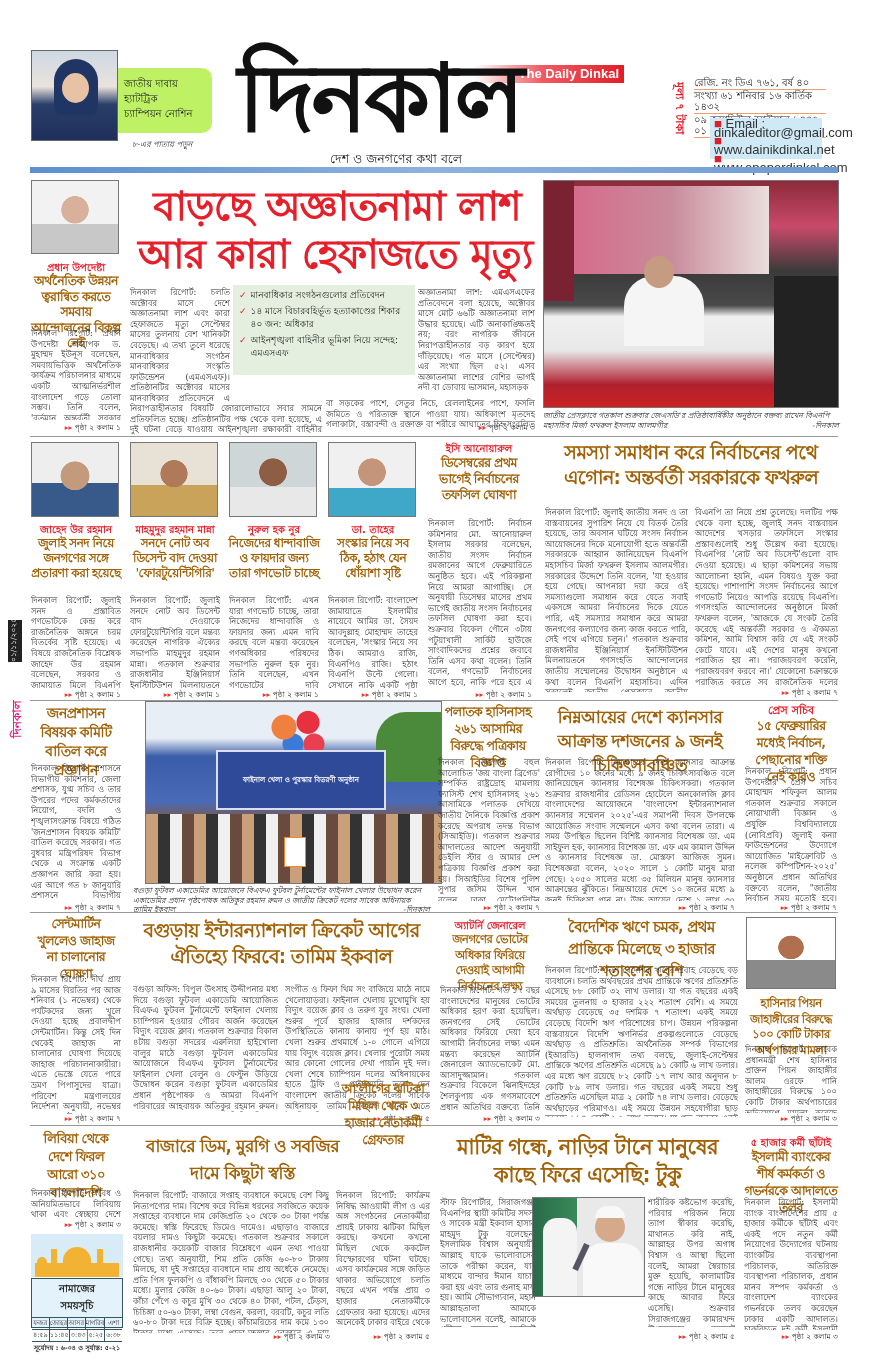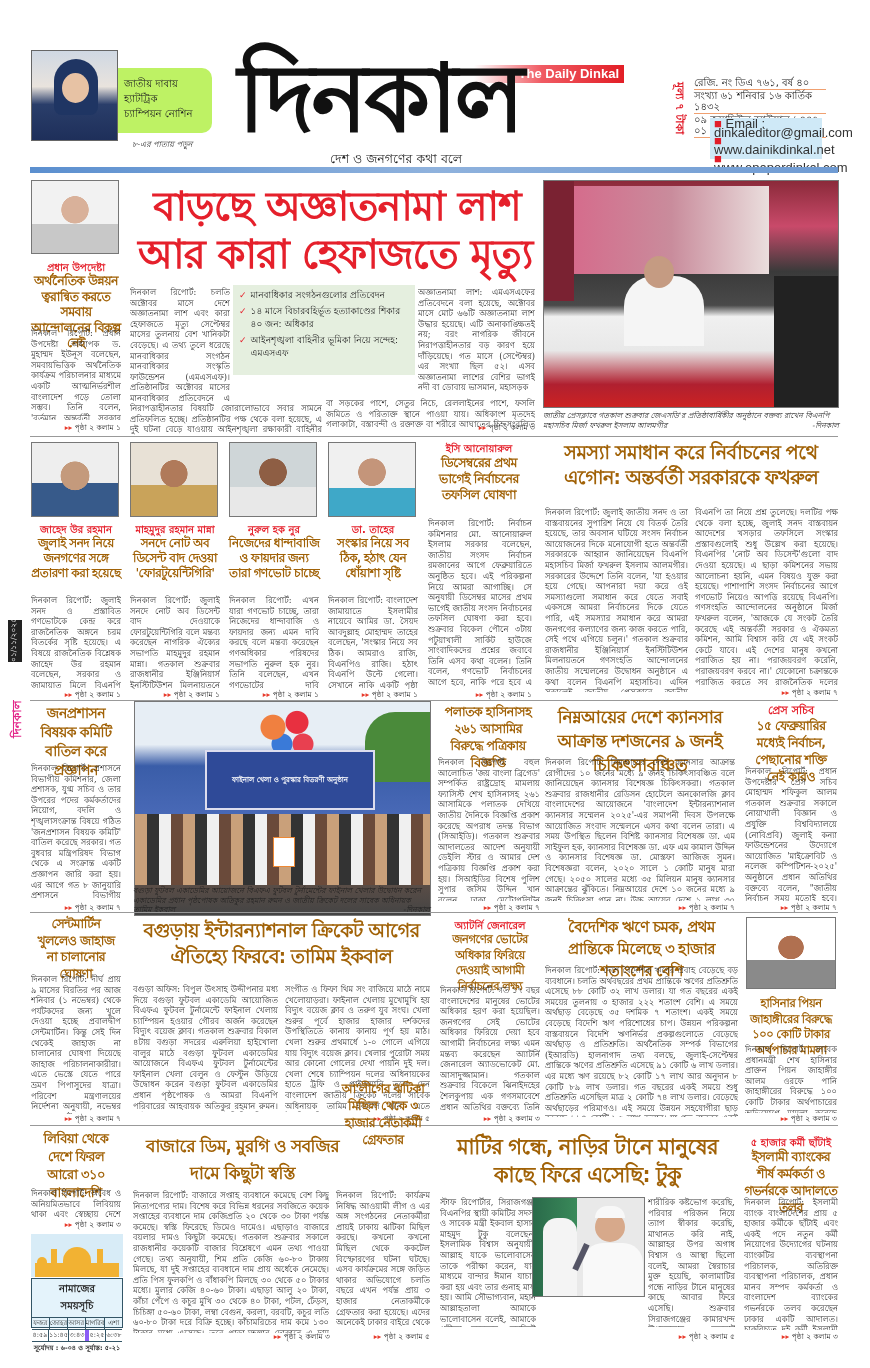--- a/index.html
+++ b/index.html
@@ -128,21 +128,21 @@
 <div class="abs body-text" style="left:545px;top:507px;width:143px;height:185px">দিনকাল রিপোর্ট: জুলাই জাতীয় সনদ ও তা বাস্তবায়নের সুপারিশ নিয়ে যে বিতর্ক তৈরি হয়েছে, তার অবসান ঘটিয়ে সংসদ নির্বাচন আয়োজনের দিকে মনোযোগী হতে অন্তর্বর্তী সরকারকে আহ্বান জানিয়েছেন বিএনপি মহাসচিব মির্জা ফখরুল ইসলাম আলমগীর। সরকারের উদ্দেশে তিনি বলেন, 'যা হওয়ার হয়ে গেছে। আপনারা দয়া করে ওই সমস্যাগুলো সমাধান করে যেতে সবাই একসঙ্গে আমরা নির্বাচনের দিকে যেতে পারি, এই সমস্যার সমাধান করে আমরা জনগণের কল্যাণের জন্য কাজ করতে পারি, সেই পথে এগিয়ে চলুন।' গতকাল শুক্রবার রাজধানীর ইঞ্জিনিয়ার্স ইনস্টিটিউশন মিলনায়তনে গণসংহতি আন্দোলনের জাতীয় সম্মেলনের উদ্বোধন অনুষ্ঠানে এ কথা বলেন বিএনপি মহাসচিব। এদিন সকালেই জাতীয় প্রেসক্লাবে জাতীয় সমাজতান্ত্রিক দলের (জেএসডি) প্রতিষ্ঠাবার্ষিকীর অনুষ্ঠানে তিনি বলেন, 'অন্তর্বর্তী সরকার এবং জাতীয় ঐকমত্য কমিশন দেশ ও জনগণের সঙ্গে বিশ্বাসঘাতকতা করেছে।' জাতীয় ঐকমত্য কমিশন গত মঙ্গলবার জুলাই জাতীয় সনদ বাস্তবায়নের সুপারিশ অন্তর্বর্তী সরকারের কাছে হস্তান্তরের পর থেকে</div>
 <div class="abs body-text" style="left:695px;top:507px;width:143px;height:178px">বিএনপি তা নিয়ে প্রশ্ন তুলেছে। দলটির পক্ষ থেকে বলা হচ্ছে, জুলাই সনদ বাস্তবায়ন আদেশের খসড়ার তফসিলে সংস্কার প্রস্তাবগুলোই শুধু উল্লেখ করা হয়েছে। বিএনপির 'নোট অব ডিসেন্ট'গুলো বাদ দেওয়া হয়েছে। এ ছাড়া কমিশনের সভায় আলোচনা হয়নি, এমন বিষয়ও যুক্ত করা হয়েছে। পাশাপাশি সংসদ নির্বাচনের আগে গণভোট নিয়েও আপত্তি রয়েছে বিএনপি। গণসংহতি আন্দোলনের অনুষ্ঠানে মির্জা ফখরুল বলেন, 'আজকে যে সংকট তৈরি করেছে এই অন্তর্বর্তী সরকার ও ঐকমত্য কমিশন, আমি বিশ্বাস করি যে এই সংকট কেটে যাবে। এই দেশের মানুষ কখনো পরাজিত হয় না। পরাজয়বরণ করেনি, পরাজয়বরণ করবে না।' যেকোনো চক্রান্তকে পরাজিত করতে সব রাজনৈতিক দলের ঐক্যবদ্ধ থাকার ওপর জোর দিয়ে তিনি বলেন, 'যে ষড়যন্ত্র আমাদের বিরুদ্ধে হচ্ছে, তাকে পরাজিত করতে হবে। এখানে আমরা বিভিন্ন দল করতে পারি, বিভিন্ন মত থাকতে পারে, বিভিন্ন পথ থাকতে পারে, কিন্তু একটা বিষয়ে আমরা সব সময় এক ছিলাম, বাংলাদেশের ব্যাপারে; সবার আগে বাংলাদেশ—এ ব্যাপারে আমাদের কোনো</div>
 <div class="abs cont" style="left:740px;top:686px;width:98px"><span class="arr">▸▸</span> <span>পৃষ্ঠা ২ কলাম ৭</span></div>
 
 <div class="abs rule" style="left:30px;top:700px;width:808px"></div>
 
 <div class="abs hd" style="left:31px;top:704px;width:90px;font-size:14px;line-height:19px">জনপ্রশাসন বিষয়ক কমিটি বাতিল করে প্রজ্ঞাপন</div>
 <div class="abs body-text" style="left:31px;top:763px;width:90px;height:138px">দিনকাল রিপোর্ট: প্রশাসনে বিভাগীয় কমিশনার, জেলা প্রশাসক, যুগ্ম সচিব ও তার উপরের পদের কর্মকর্তাদের নিয়োগ, বদলি ও শৃঙ্খলাসংক্রান্ত বিষয়ে গঠিত 'জনপ্রশাসন বিষয়ক কমিটি' বাতিল করেছে সরকার। গত বুধবার মন্ত্রিপরিষদ বিভাগ থেকে এ সংক্রান্ত একটি প্রজ্ঞাপন জারি করা হয়। এর আগে গত ৮ জানুয়ারি প্রশাসনে বিভাগীয় কমিশনার, জেলা প্রশাসক, যুগ্ম সচিব ও তার উপরের পদের কর্মকর্তাদের নিয়োগ, বদলি ও শৃঙ্খলাসংক্রান্ত বিষয়ে পরামর্শ দিতে ছয় সদস্যের 'জনপ্রশাসন</div>
 <div class="abs cont" style="left:31px;top:901px;width:90px"><span class="arr">▸▸</span> <span>পৃষ্ঠা ২ কলাম ৭</span></div>
 
-<div class="abs photo" style="left:134px;top:701px;width:297px;height:215px;background:linear-gradient(180deg,#e7eef5 0%,#e7eef5 20%,#3a5da8 30%,#4a6ab8 55%,#7a5a4a 65%,#444 100%)">
+<div class="abs photo" style="left:145px;top:701px;width:297px;height:183px;background:linear-gradient(180deg,#e7eef5 0%,#e7eef5 20%,#3a5da8 30%,#4a6ab8 55%,#7a5a4a 65%,#444 100%)">
   <div style="position:absolute;left:120px;top:6px;width:60px;height:48px;background:radial-gradient(circle at 30% 40%,#f08040 0 12px,transparent 13px),radial-gradient(circle at 70% 30%,#e83040 0 11px,transparent 12px),radial-gradient(circle at 45% 75%,#3a7ad8 0 10px,transparent 11px),radial-gradient(circle at 80% 75%,#e84050 0 10px,transparent 11px)"></div>
   <div style="position:absolute;left:230px;top:10px;width:67px;height:70px;background:#4a8a3a;border-radius:30px 0 0 0"></div>
   <div style="position:absolute;left:70px;top:48px;width:170px;height:60px;background:#2f4a98;border:2px solid #dde"></div>
   <div style="position:absolute;left:80px;top:72px;width:150px;font-size:7px;color:#fff;text-align:center;font-weight:bold">ফাইনাল খেলা ও পুরস্কার বিতরণী অনুষ্ঠান</div>
   <div style="position:absolute;left:0;top:112px;width:297px;height:71px;background:repeating-linear-gradient(90deg,#c9a07a 0 12px,#333 12px 24px,#f0f0f0 24px 36px,#6a4a3a 36px 48px)"></div>
   <div style="position:absolute;left:138px;top:135px;width:22px;height:30px;background:#fff;border:1px solid #e83;"></div>
 </div>
 <div class="abs caption" style="left:133px;top:886px;width:297px">
   <span>বগুড়া ফুটবল একাডেমির আয়োজনে বিএফএ ফুটবল টুর্নামেন্টের ফাইনাল খেলার উদ্বোধন করেন একাডেমির প্রধান পৃষ্ঠপোষক অতিকুর রহমান রুমন ও জাতীয় ক্রিকেট দলের সাবেক অধিনায়ক তামিম ইকবাল</span> <span style="float:right">-দিনকাল</span>
 </div>
@@ -204,21 +204,21 @@
   <div style="display:flex;border-bottom:1px solid #356">
     <div style="flex:1;text-align:center;border-right:1px solid #356">ফজর</div>
     <div style="flex:1;text-align:center;border-right:1px solid #356">জোহর</div>
     <div style="flex:1;text-align:center;border-right:1px solid #356">আসর</div>
     <div style="flex:1;text-align:left;border-right:1px solid #356">মাগরিব</div>
     <div style="flex:1;text-align:center">এশা</div>
   </div>
   <div style="display:flex;border-bottom:1px solid #356;background:#fff">
     <div style="flex:1;text-align:center;border-right:1px solid #356">৪:৫৯</div>
     <div style="flex:1;text-align:center;border-right:1px solid #356">১১:৪৫</div>
-    <div style="flex:1;text-align:center;border-right:4px solid #8b5cf6">৩:৪৩</div>
+    <div style="flex:1;text-align:center;border-right:1px solid #8b5cf6">৩:৪৩</div>
     <div style="flex:1;text-align:center;border-right:1px solid #356">৫:২৫</div>
     <div style="flex:1;text-align:center">৬:৩৮</div>
   </div>
   <div style="text-align:center;font-weight:bold;padding-top:1px">সূর্যোদয় : ৬-০৪ ও সূর্যাস্ত: ৫-২১</div>
 </div>
 
 <div class="abs hd" style="left:144px;top:1133px;width:197px;font-size:17px;line-height:27px">বাজারে ডিম, মুরগি ও সবজির দামে কিছুটা স্বস্তি</div>
 <div class="abs body-text" style="left:133px;top:1190px;width:196px;height:143px">দিনকাল রিপোর্ট: বাজারে সপ্তাহ ব্যবধানে কমেছে বেশ কিছু নিত্যপণ্যের দাম। বিশেষ করে বিভিন্ন ধরনের সবজিতে কয়েক সপ্তাহের ব্যবধানে দাম কেজিপ্রতি ২০ থেকে ৩০ টাকা পর্যন্ত কমেছে। স্বস্তি ফিরেছে ডিমেও দামেও। এছাড়াও বাজারে বয়লার দামও কিছুটা কমেছে। গতকাল শুক্রবার সকালে রাজধানীর কয়েকটি বাজার বিশ্লেষণে এমন তথ্য পাওয়া গেছে। তথ্য অনুযায়ী, শিম প্রতি কেজি ৬০-৮০ টাকায় মিলছে, যা দুই সপ্তাহের ব্যবধানে দাম প্রায় অর্ধেকে নেমেছে। প্রতি পিস ফুলকপি ও বাঁধাকপি মিলছে ৩০ থেকে ৫০ টাকার মধ্যে। মুলার কেজি ৪০-৬০ টাকা। এছাড়া আলু ২০ টাকা, কাঁচা পেঁপে ও কচুর মুখি ৩০ থেকে ৪০ টাকা, পটল, ঢেঁড়স, চিচিঙ্গা ৫০-৬০ টাকা, লম্বা বেগুন, করলা, বরবটি, কচুর লতি ৬০-৮০ টাকা দরে বিক্রি হচ্ছে। কাঁচামরিচের দাম কমে ১৩০ টাকার মধ্যে এসেছে। তবে পাড়া-মহল্লার দোকানে এ দাম কিছুটা বেশি। এদিকে গত সপ্তাহে ফার্মের প্রতি ডজন ডিম বিক্রি হয়েছে কমবেশি ১৪০ টাকা দরে। ডজনে ১০ টাকা কমে এখন বড় বাজারে বিক্রি হচ্ছে ১৩০ টাকায়। যদিও পাড়া-মহল্লার দোকানে এখনো ডিমের দাম প্রতি ডজন ১৪০ টাকায় বিক্রি হচ্ছে। কেজিতে ১০ টাকা কমে ব্রয়লার মুরগি এখন ১৭০ থেকে ১৮০ টাকায় বিক্রি হচ্ছে। তবে</div>
 <div class="abs cont" style="left:240px;top:1330px;width:90px"><span class="arr">▸▸</span> <span>পৃষ্ঠা ২ কলাম ৩</span></div>
 

